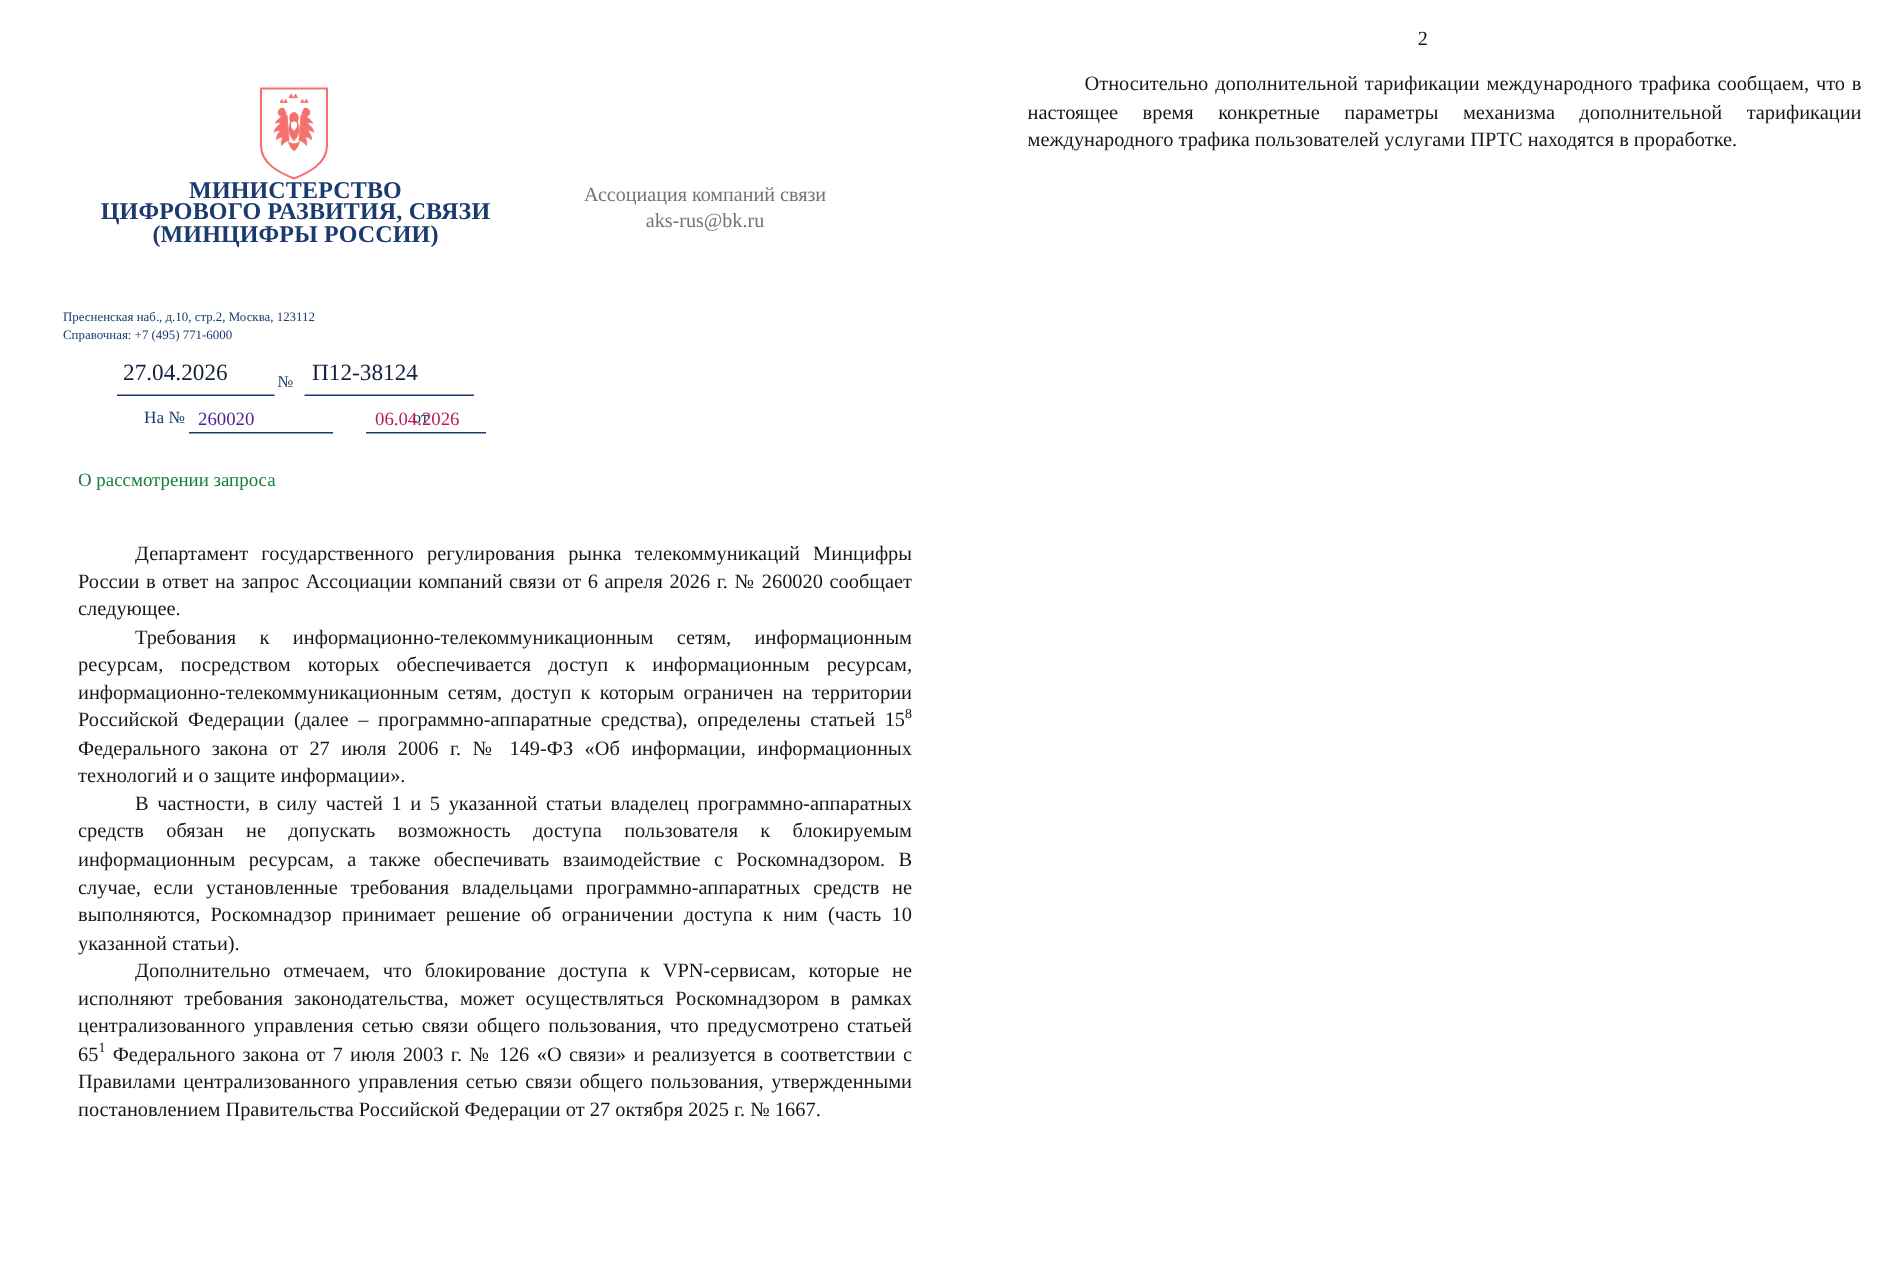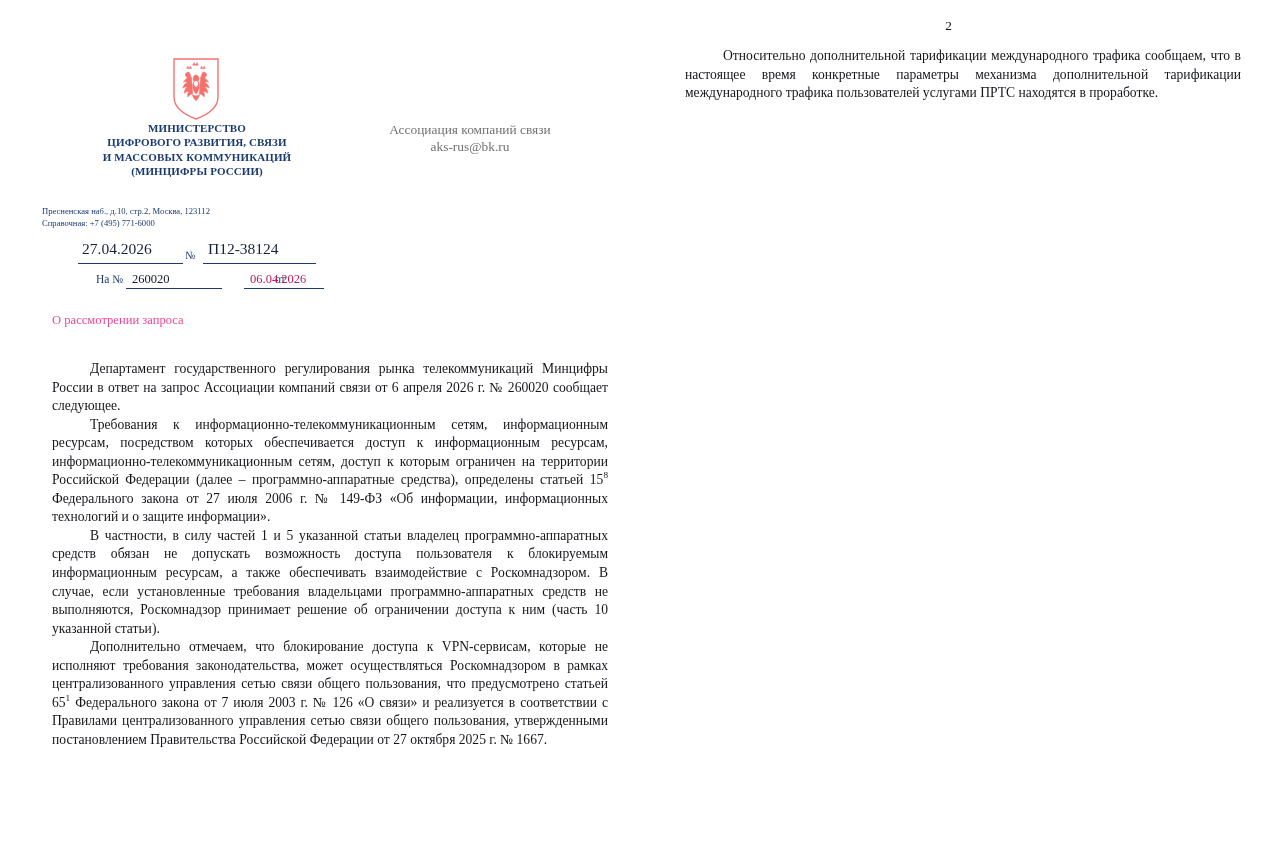--- a/index.html
+++ b/index.html
@@ -52,21 +52,21 @@
     width: 48px;
     height: 64px;
   }
   .ministry-title {
     position: absolute;
     left: 42px;
     top: 121px;
     width: 310px;
     text-align: center;
     font-weight: bold;
-    font-size: 11px;
+    font-size: 16px;
     line-height: 14.4px;
     letter-spacing: 0.1px;
     color: #1b3b6f;
   }
   .ministry-title div { white-space: nowrap; }
 
   .contact-block {
     position: absolute;
     left: 42px;
     top: 206px;
@@ -123,21 +123,21 @@
   .refline2 {
     position: absolute;
     left: 96px;
     top: 272px;
     width: 250px;
     height: 18px;
     font-size: 11.5px;
     color: #1b3b6f;
   }
   .refline2 .lbl-na  { position: absolute; left: 0px;   top: 1px; }
-  .refline2 .val-na  { position: absolute; left: 36px;  top: 0px; color: #0f172a; font-size: 12.5px; }
+  .refline2 .val-na  { position: absolute; left: 36px;  top: 0px; color: #4c1d95; font-size: 12.5px; }
   .refline2 .lbl-ot  { position: absolute; left: 131px; top: 1px; margin-left: 48px; }
   .refline2 .val-ot  { position: absolute; left: 154px; top: 0px; color: #be185d; font-size: 12.5px; }
   .refline2 .r1 { position: absolute; left: 30px;  top: 16px; width: 96px;  border-bottom: 1px solid #1b3b6f; }
   .refline2 .r2 { position: absolute; left: 148px; top: 16px; width: 80px;  border-bottom: 1px solid #1b3b6f; }
 
   .addressee {
     position: absolute;
     left: 355px;
     top: 122px;
     width: 230px;
@@ -145,21 +145,21 @@
     font-size: 13.4px;
     line-height: 16.5px;
     color: #737373;
   }
 
   .subject {
     position: absolute;
     left: 52px;
     top: 313px;
     font-size: 12.6px;
-    color: #ec4899;
+    color: #15803d;
   }
 
   
   .body-col {
     position: absolute;
     left: 52px;
     width: 556px;
     font-size: 13.6px;
     line-height: 18.55px;
     text-align: justify;
@@ -231,21 +231,20 @@
 
             <path d="M24 23.5 c-1.5 0 -2.5 1.1 -2.5 2.6 c0 2 1.2 3.6 2.5 4.6
                      c1.3 -1 2.5 -2.6 2.5 -4.6 c0 -1.5 -1 -2.6 -2.5 -2.6 z" fill="#ffffff" stroke="#f4726e" stroke-width="0.9"></path>
           </g>
         </svg>
       </div>
 
       <div class="ministry-title">
         <div>МИНИСТЕРСТВО</div>
         <div>ЦИФРОВОГО РАЗВИТИЯ, СВЯЗИ</div>
-        <div>И МАССОВЫХ КОММУНИКАЦИЙ</div>
         <div>(МИНЦИФРЫ РОССИИ)</div>
       </div>
 
       <div class="contact-block">
         <div>Пресненская наб., д.10, стр.2, Москва, 123112</div>
         <div>Справочная: +7 (495) 771-6000</div>
       </div>
 
       <div class="refline">
         <span class="date-out">27.04.2026</span>

